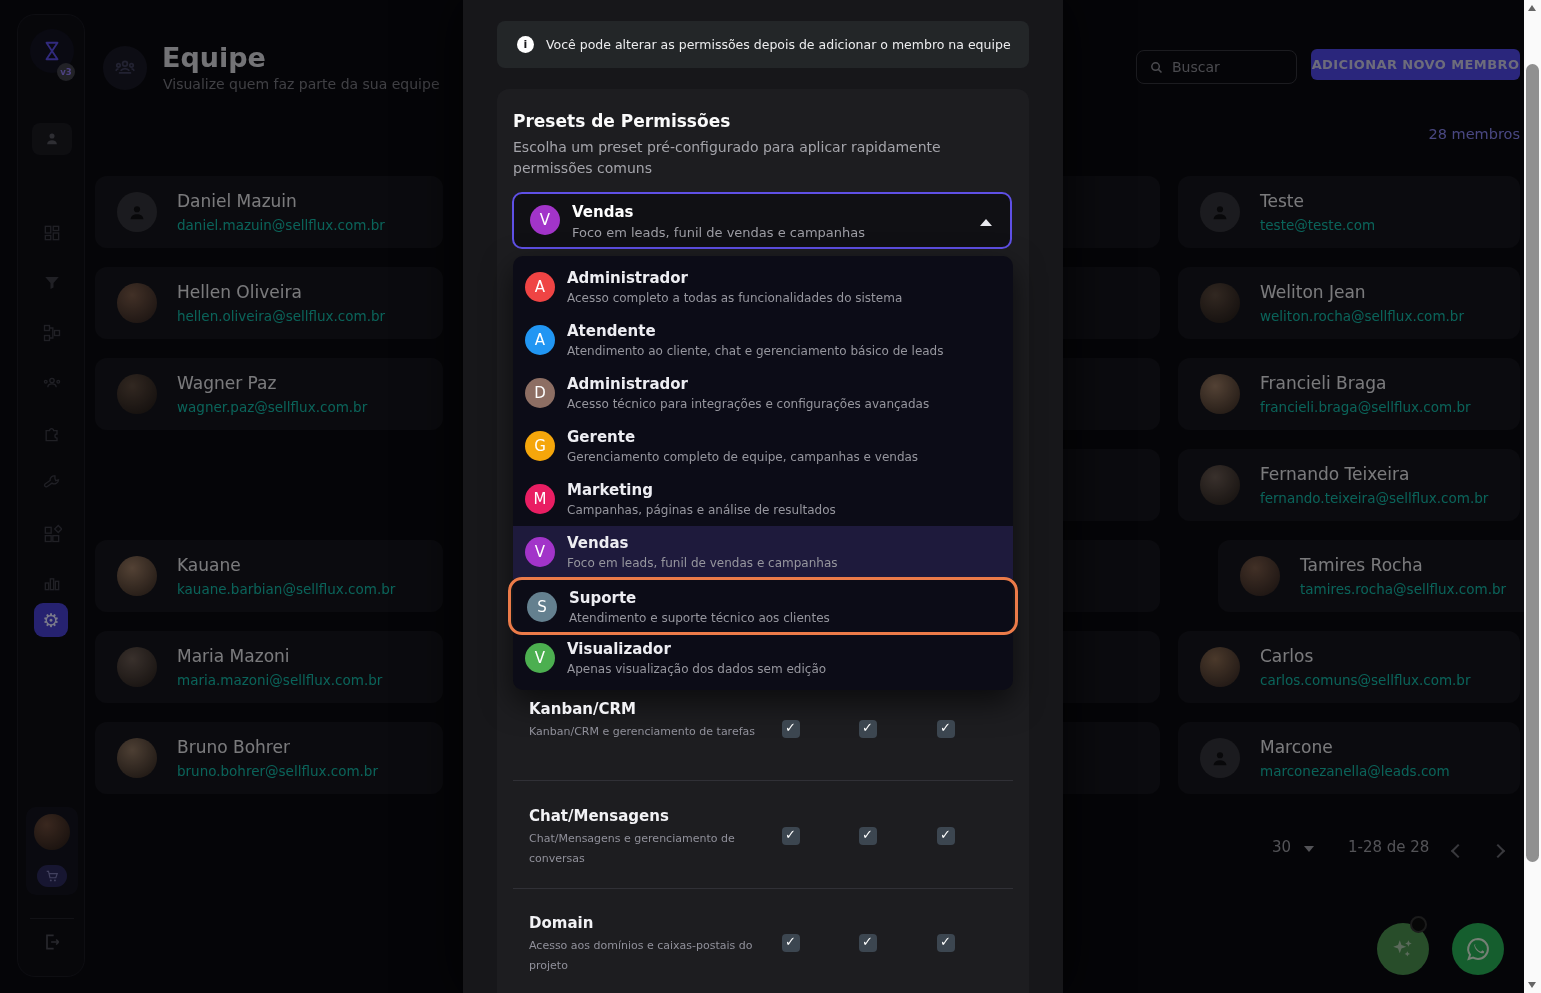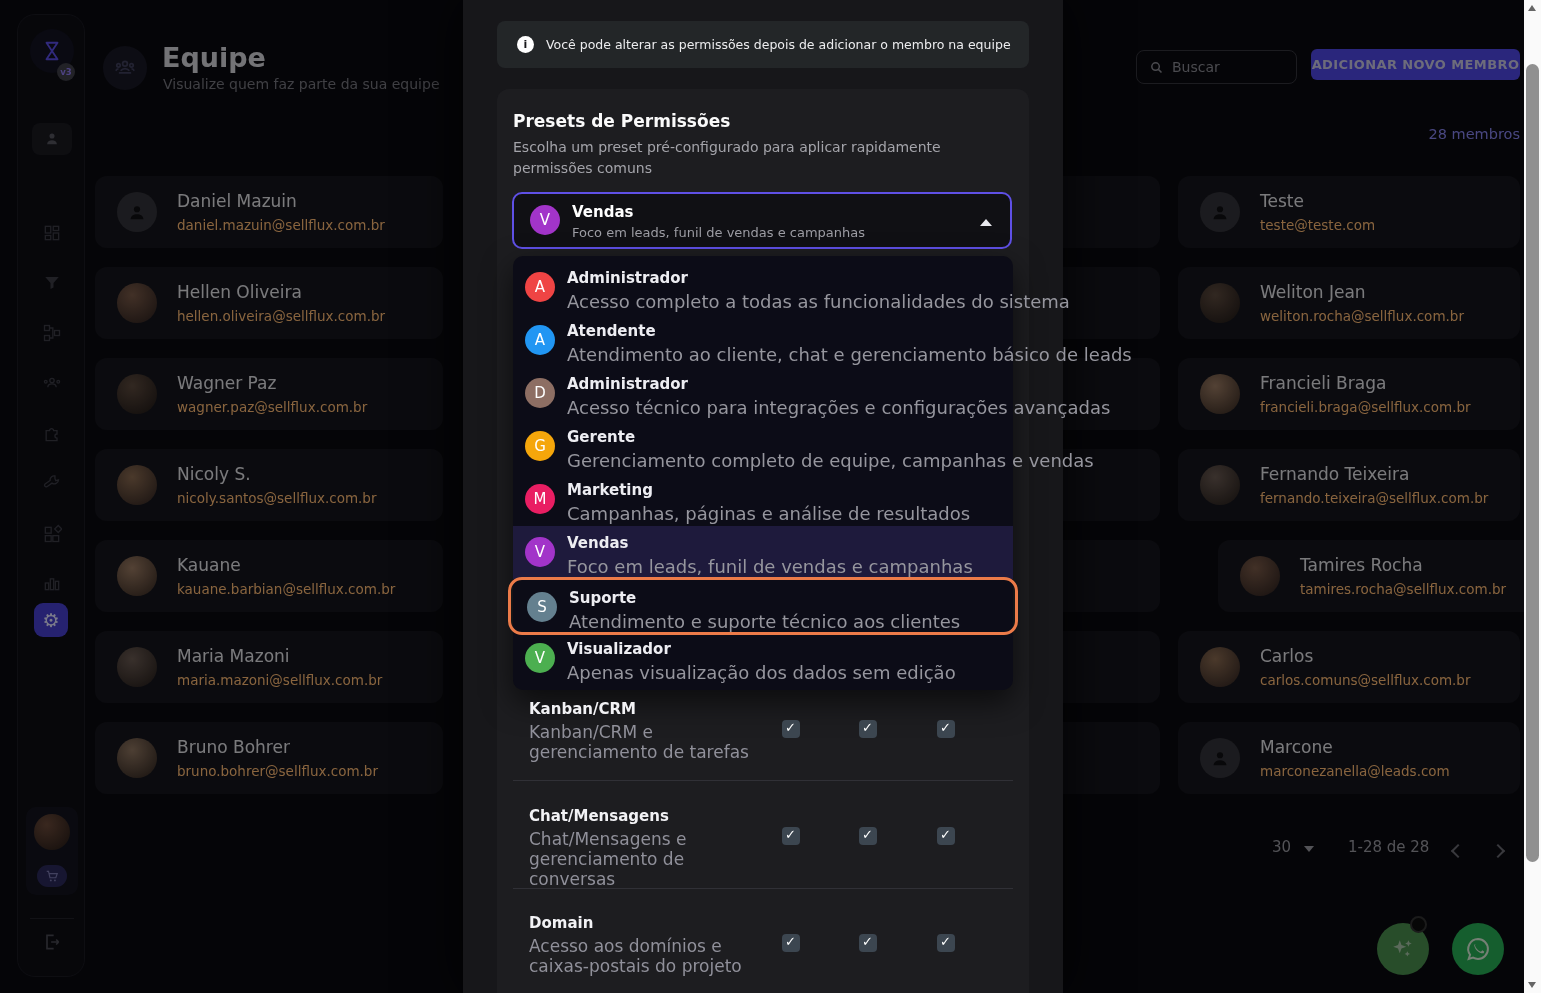--- a/index.html
+++ b/index.html
@@ -30,21 +30,21 @@
   .search-box { left:1136px; top:50px; width:161px; height:34px; border:1px solid #34343c; border-radius:8px; display:flex; align-items:center; gap:8px; padding:0 12px; z-index:1; }
   .search-box input { background:transparent; border:none; outline:none; color:#c8c8cf; font-size:14px; width:100px; font-family:inherit; }
   .search-box input::placeholder { color:#8a8a92; }
   .add-btn { left:1311px; top:49px; width:209px; height:31px; background:#4f46e5; border:none; border-radius:6px; color:#c9c7e4; font-size:13px; font-weight:bold; letter-spacing:.4px; cursor:pointer; z-index:1; font-family:inherit; }
   .member-count { left:1330px; top:126px; width:190px; text-align:right; color:#8784f0; font-size:14.5px; z-index:1; }
 
   
   .card { position:absolute; width:348px; height:72px; background:#16161d; border-radius:12px; z-index:1; cursor:pointer; }
   .card .m-avatar { position:absolute; left:22px; top:16px; width:40px; height:40px; border-radius:50%; }
   .card .m-name { position:absolute; left:82px; top:15px; font-size:17px; color:#e2e2e6; }
-  .card .m-email { position:absolute; left:82px; top:41px; font-size:13.5px; color:#fdba74; }
+  .card .m-email { position:absolute; left:82px; top:41px; font-size:13.5px; color:#14b8a6; }
   .av-default { background:#33333a; display:flex; align-items:center; justify-content:center; }
   .p1 { background:radial-gradient(circle at 38% 30%, #7a5a48, #2a1f1d); }
   .p2 { background:radial-gradient(circle at 38% 30%, #5d4a3e, #1d1715); }
   .p3 { background:radial-gradient(circle at 38% 30%, #8a6a50, #2e2220); }
   .p4 { background:radial-gradient(circle at 38% 30%, #9a7a62, #33261f); }
   .p5 { background:radial-gradient(circle at 38% 30%, #6a5a52, #221b18); }
   .p6 { background:radial-gradient(circle at 38% 30%, #8f7560, #2b211c); }
   .frag { position:absolute; left:1031px; font-size:13.5px; color:#8f8f98; z-index:1; }
 
   
@@ -75,29 +75,29 @@
   .opt-avatar { width:30px; height:30px; border-radius:50%; color:#fff; font-size:15px; display:flex; align-items:center; justify-content:center; flex:none; }
   .trigger .opt-avatar { position:absolute; left:16px; top:11px; }
   .trigger .t-label { position:absolute; left:58px; top:9px; font-size:15px; font-weight:600; color:#fff; }
   .trigger .t-desc { position:absolute; left:58px; top:31px; font-size:13px; color:#9d9da4; white-space:nowrap; }
   .tri-up { position:absolute; right:18px; top:25px; width:0; height:0; border-left:6px solid transparent; border-right:6px solid transparent; border-bottom:7px solid #e8e8ee; }
 
   .dropdown { position:absolute; left:16px; top:167px; width:500px; height:434px; background:#0c0c17; border-radius:10px; box-shadow:0 12px 30px rgba(0,0,0,.6); }
   .opt { position:absolute; left:0; width:500px; height:53px; cursor:pointer; }
   .opt .opt-avatar { position:absolute; left:12px; top:11px; }
   .opt .o-label { position:absolute; left:54px; top:8px; font-size:15px; font-weight:600; color:#ededf2; }
-  .opt .o-desc { position:absolute; left:54px; top:30px; font-size:18px; color:#96969e; white-space:nowrap; }
+  .opt .o-desc { position:absolute; left:54px; top:30px; font-size:12px; color:#96969e; white-space:nowrap; }
   .opt-selected { background:#1e1a3c; }
   .opt-outline { border:3px solid #ec7b49; border-radius:14px; left:-5px; width:510px; height:58px; }
   .opt-outline .opt-avatar { left:16px; top:12px; }
   .opt-outline .o-label { left:58px; top:9px; }
   .opt-outline .o-desc { left:58px; top:31px; }
 
   .perm-title { position:absolute; left:32px; font-size:15px; font-weight:600; color:#f2f2f5; }
-  .perm-desc { position:absolute; left:32px; width:240px; font-size:17px; line-height:20px; color:#90909a; }
+  .perm-desc { position:absolute; left:32px; width:240px; font-size:11px; line-height:20px; color:#90909a; }
   .perm-div { position:absolute; left:16px; width:500px; height:1px; background:#303036; }
   .chk { position:absolute; width:18px; height:18px; border-radius:4px; background:#3c4650; cursor:pointer; }
   .chk::after { content:"✓"; position:absolute; left:3px; top:0px; color:#fff; font-size:13px; font-weight:bold; }
 
   
   .scrollbar { position:absolute; left:1524px; top:0; width:17px; height:993px; background:#fafafa; z-index:20; }
   .sb-thumb { position:absolute; left:2px; top:64px; width:13px; height:798px; background:#909090; border-radius:7px; cursor:pointer; }
   .sb-up { position:absolute; left:4px; top:5px; width:0; height:0; border-left:4.5px solid transparent; border-right:4.5px solid transparent; border-bottom:6px solid #666; cursor:pointer; }
   .sb-down { position:absolute; left:4px; bottom:5px; width:0; height:0; border-left:4.5px solid transparent; border-right:4.5px solid transparent; border-top:6px solid #666; cursor:pointer; }
 </style>
@@ -234,25 +234,20 @@
   </div>
   <div class="card" style="left:95px;top:267px">
     <div class="m-avatar p1"></div>
     <div class="m-name">Hellen Oliveira</div>
     <div class="m-email">hellen.oliveira@sellflux.com.br</div>
   </div>
   <div class="card" style="left:95px;top:358px">
     <div class="m-avatar p2"></div>
     <div class="m-name">Wagner Paz</div>
     <div class="m-email">wagner.paz@sellflux.com.br</div>
-  </div>
-  <div class="card" style="left:95px;top:449px">
-    <div class="m-avatar p3"></div>
-    <div class="m-name">Nicoly S.</div>
-    <div class="m-email">nicoly.santos@sellflux.com.br</div>
   </div>
   <div class="card" style="left:95px;top:540px">
     <div class="m-avatar p4"></div>
     <div class="m-name">Kauane</div>
     <div class="m-email">kauane.barbian@sellflux.com.br</div>
   </div>
   <div class="card" style="left:95px;top:631px">
     <div class="m-avatar p5"></div>
     <div class="m-name">Maria Mazoni</div>
     <div class="m-email">maria.mazoni@sellflux.com.br</div>

